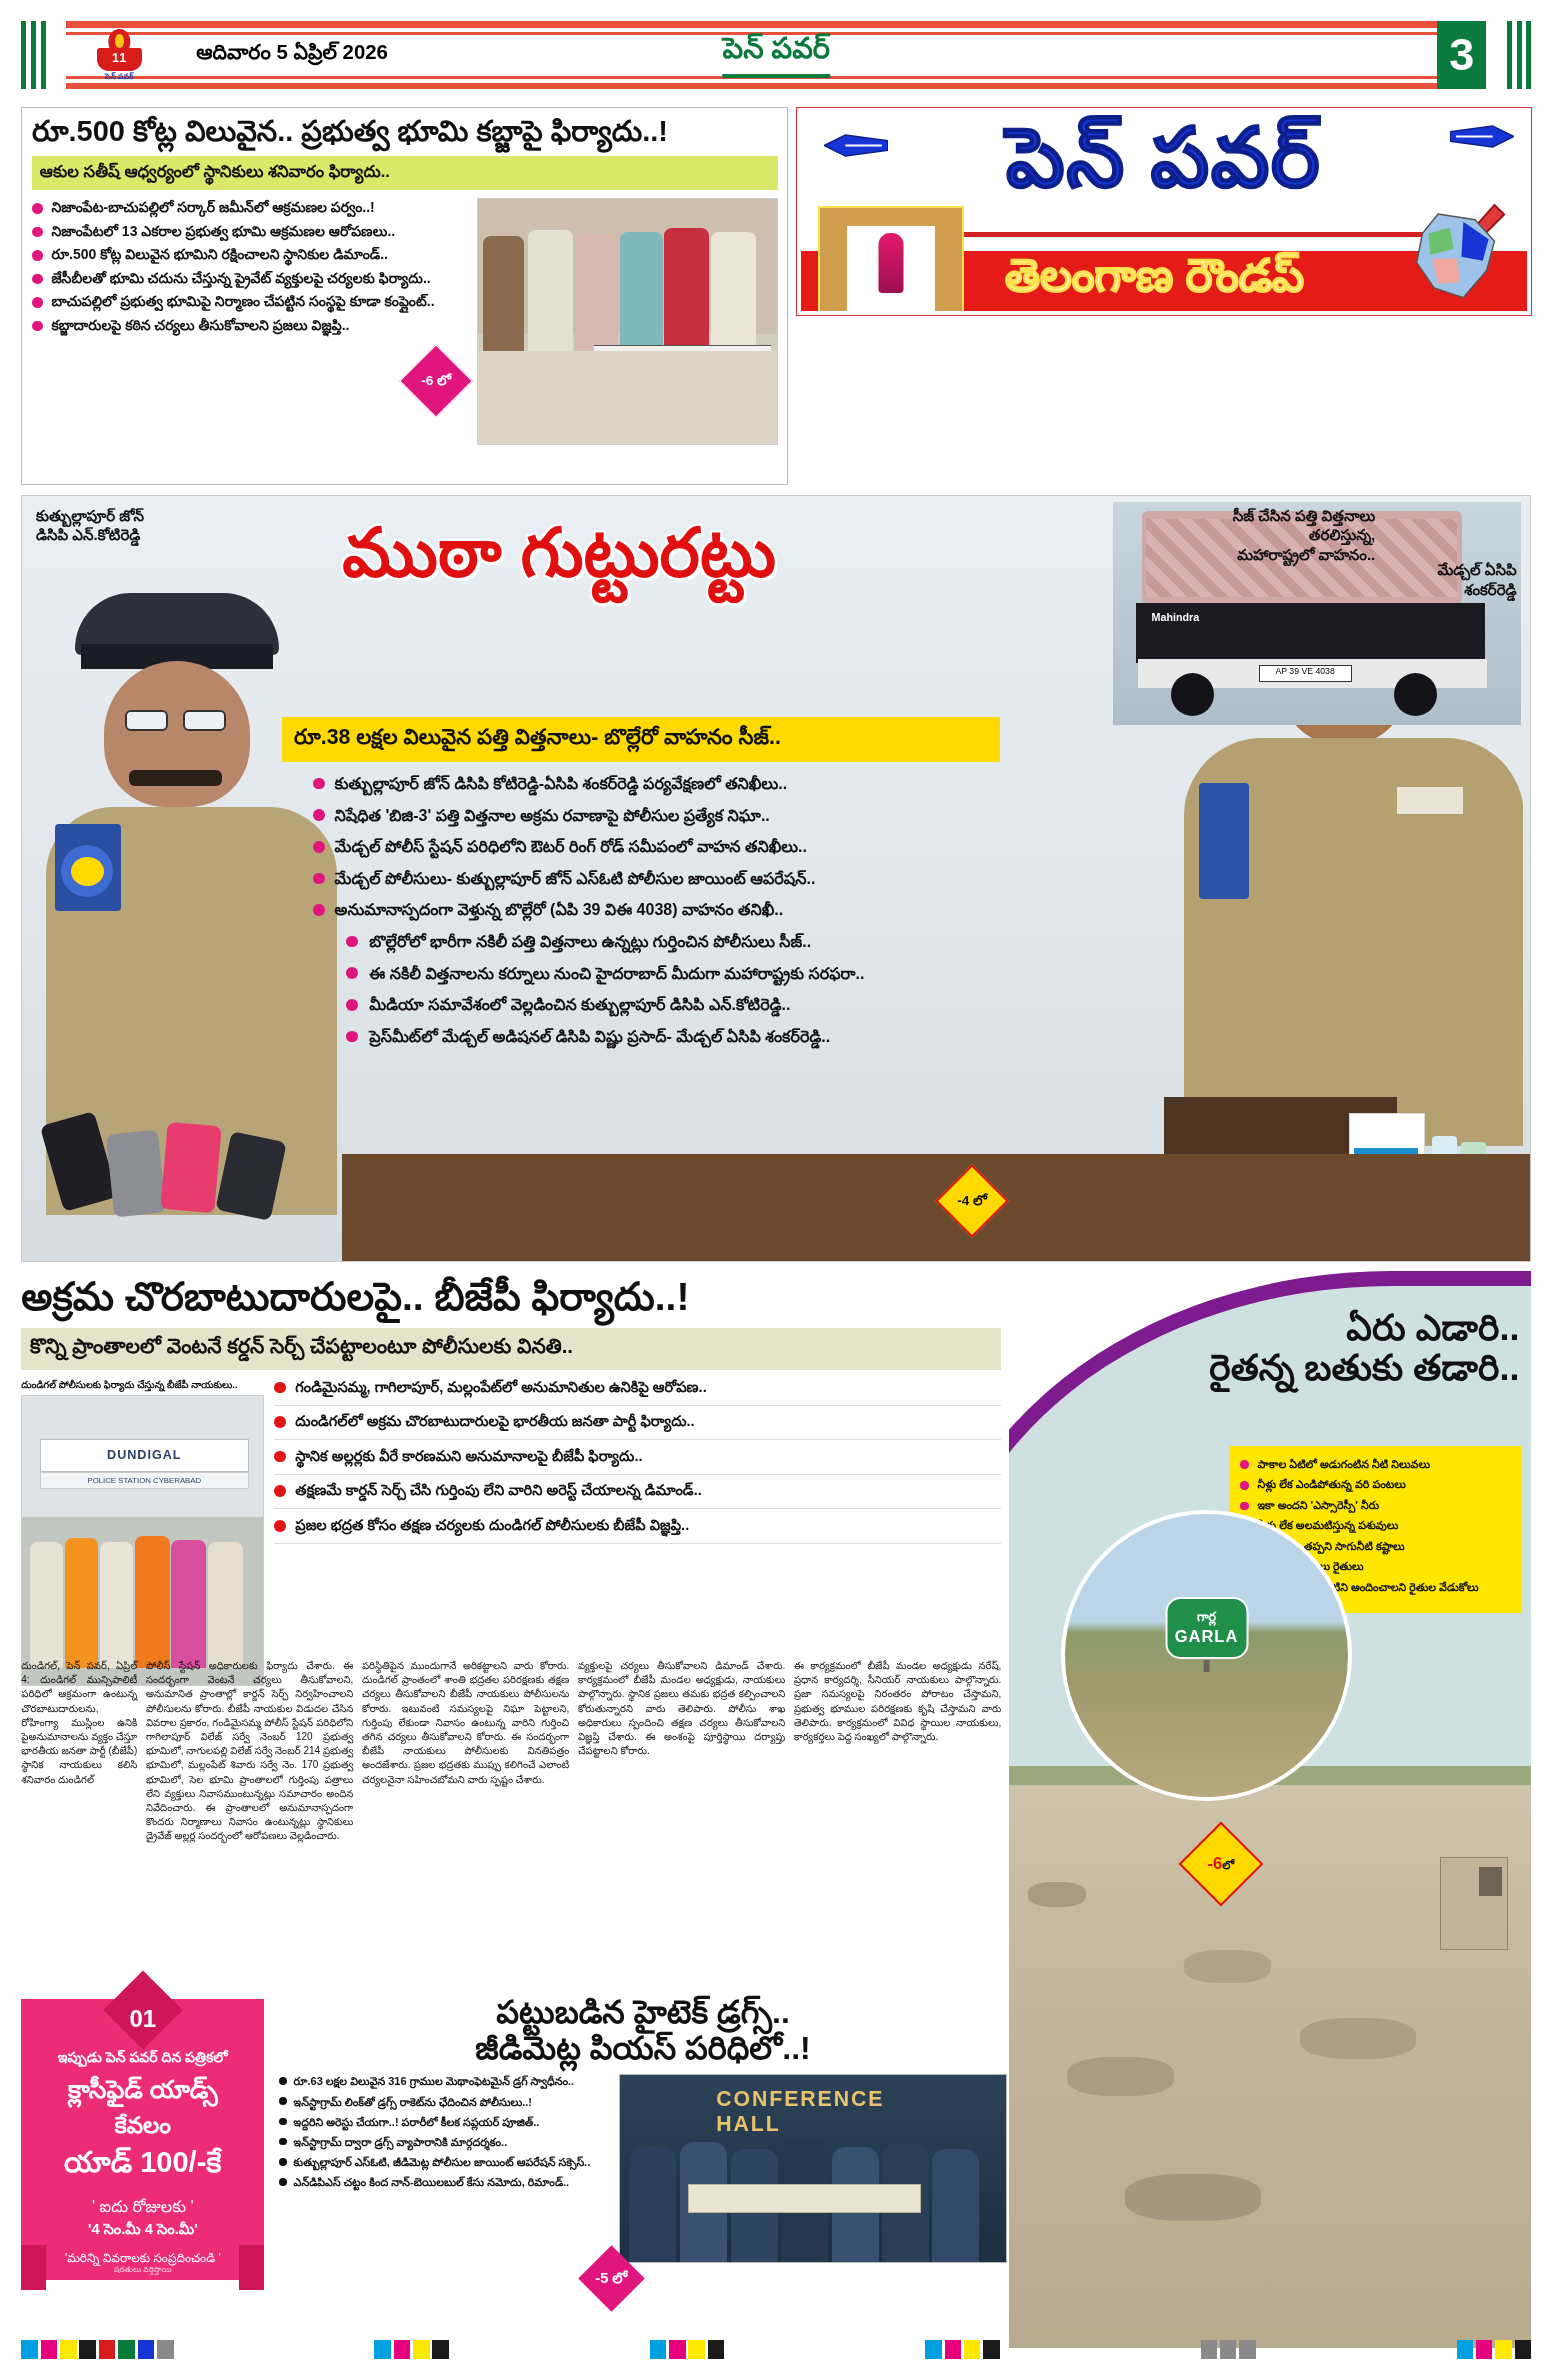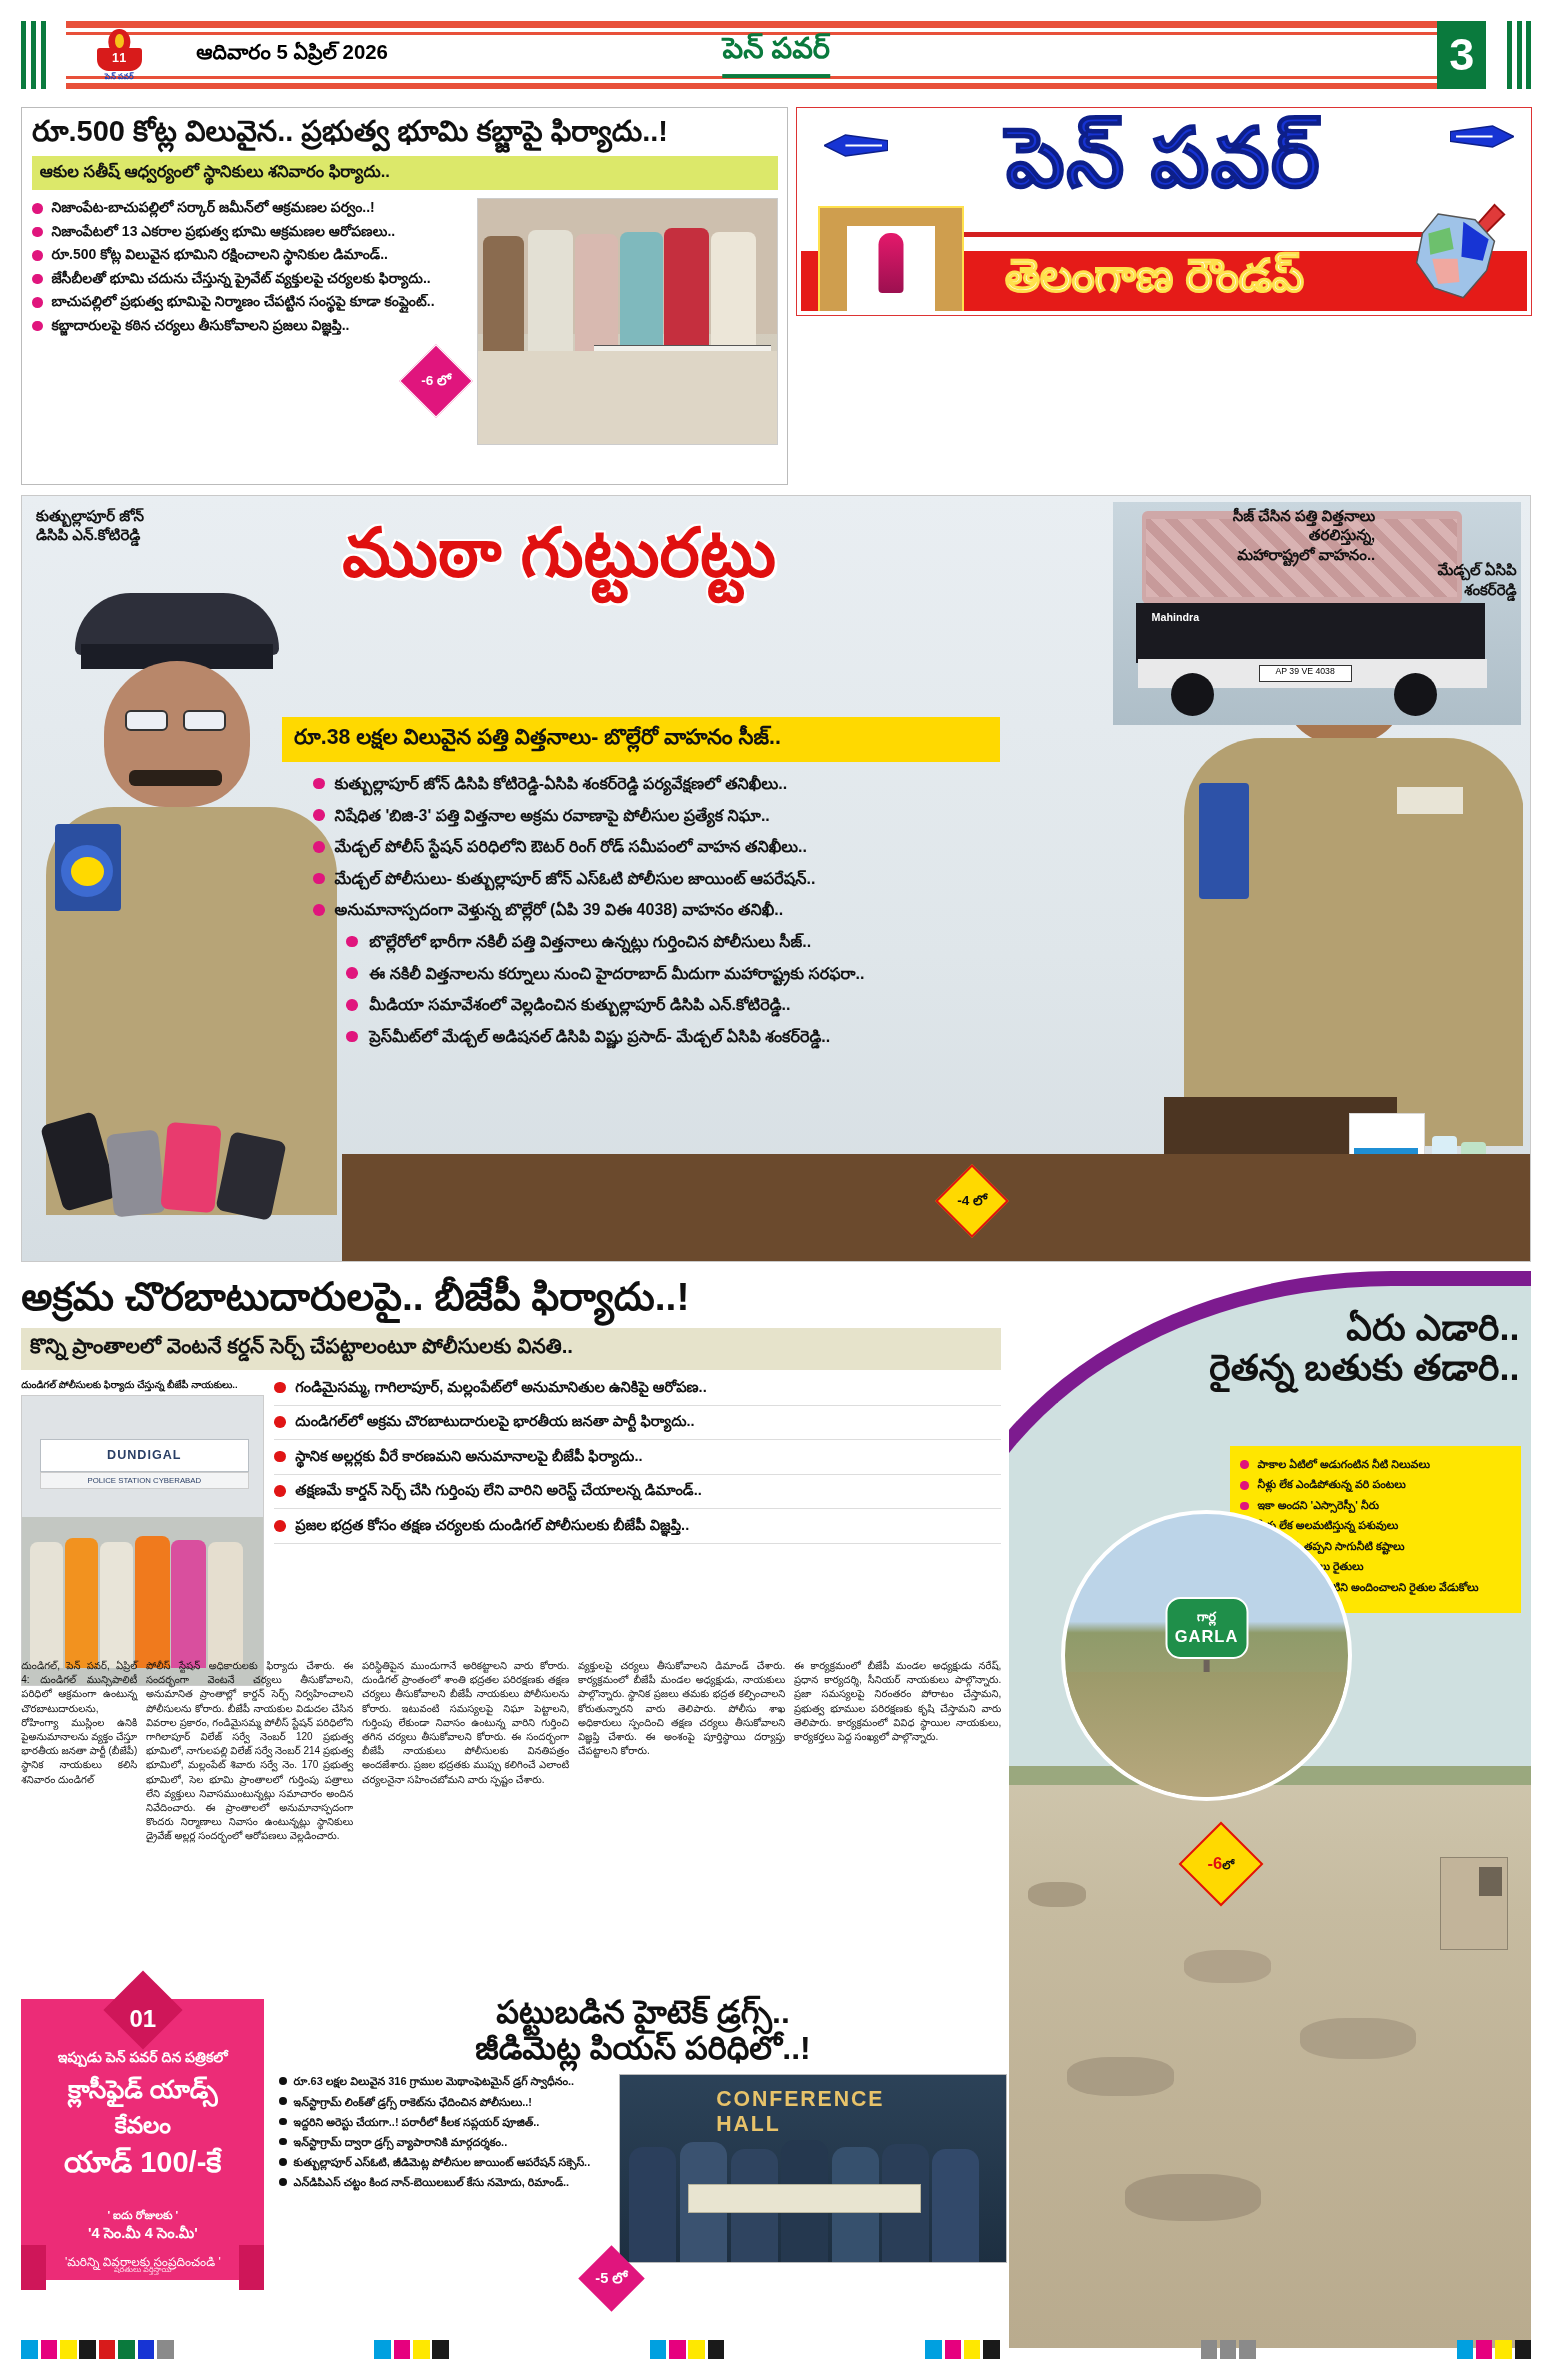--- a/index.html
+++ b/index.html
@@ -167,21 +167,21 @@
   
   .ad{position:absolute;left:21.3px;top:1999px;width:243px;height:281px;background:#ec2c77;
      text-align:center;color:#fff;padding-top:50px;}
   .ad .ribbon{position:absolute;left:50%;top:-17.5px;transform:translateX(-50%) rotate(45deg);
      width:56px;height:56px;background:#cf1659;}
   .ad .ribnum{position:absolute;left:50%;top:5.8px;transform:translateX(-50%);font-size:24px;font-weight:bold;color:#fff;}
   .ad .l1{font-size:14px;font-weight:bold;}
   .ad .l2{font-size:25px;font-weight:bold;margin-top:5.8px;}
   .ad .l3{font-size:23px;font-weight:bold;margin-top:1.9px;}
   .ad .l4{font-size:29px;font-weight:bold;margin-top:1.9px;}
-  .ad .l5{font-size:11px;margin-top:23px;font-weight:bold;}
+  .ad .l5{font-size:16px;margin-top:12px;}
   .ad .l6{font-size:14.6px;font-weight:bold;margin-top:1.9px;}
   .ad .l7{font-size:12px;margin-top:9.7px;}
   .ad .l8{font-size:26px;font-weight:bold;margin-top:5.8px;letter-spacing:1px;}
   .ad .foot{position:absolute;left:0;right:0;bottom:3.9px;font-size:7.8px;color:#ffd3e6;}
   .ad .notch{position:absolute;width:25px;height:45px;background:#cf1659;bottom:-9.7px;}
   .ad .notch.l{left:0;} .ad .notch.r{right:0;}
 
   
   .drugs{position:absolute;left:279px;top:1995px;width:728px;height:320px;}
   .drugs h2{font-size:32px;font-weight:bold;color:#111;line-height:1.12;text-align:center;}

